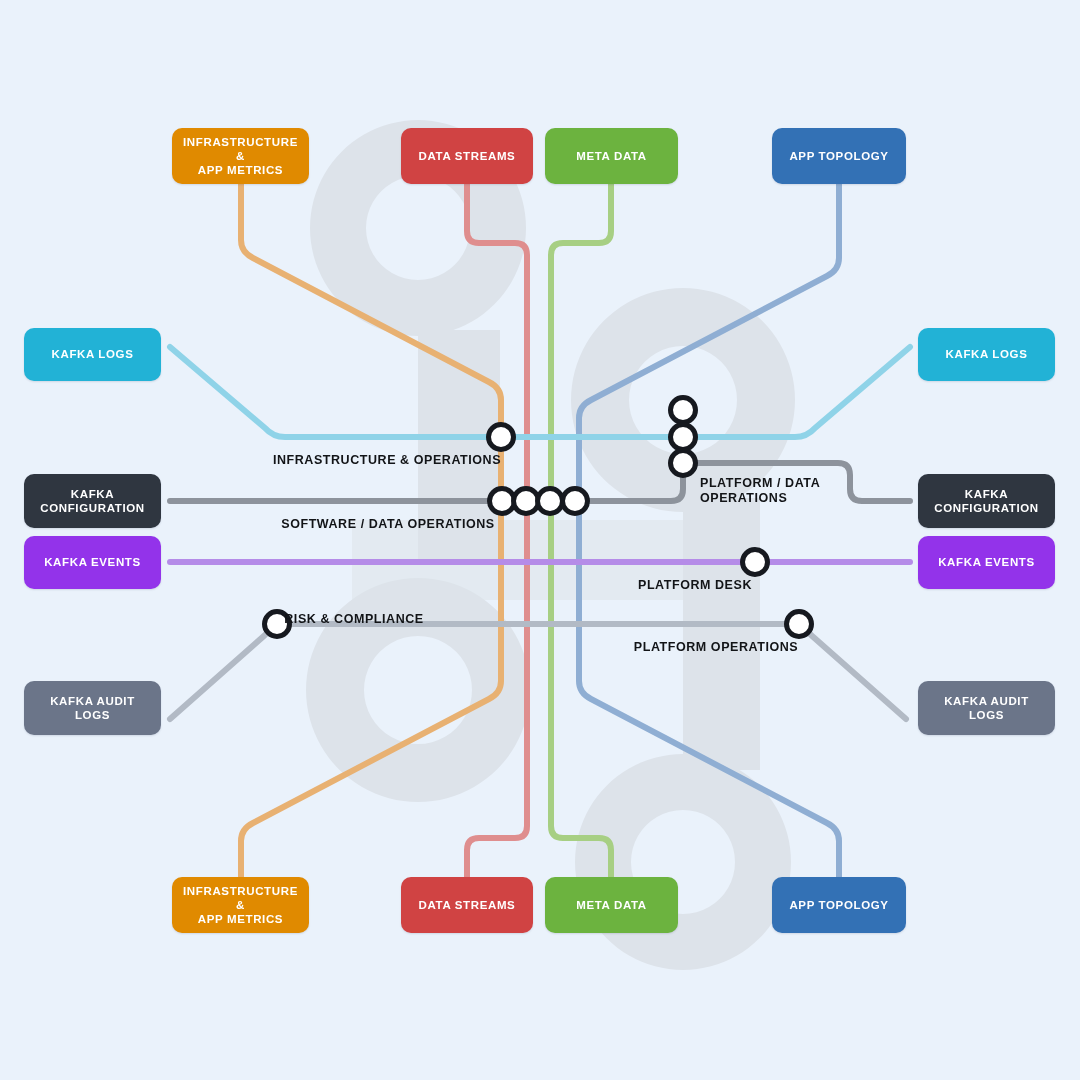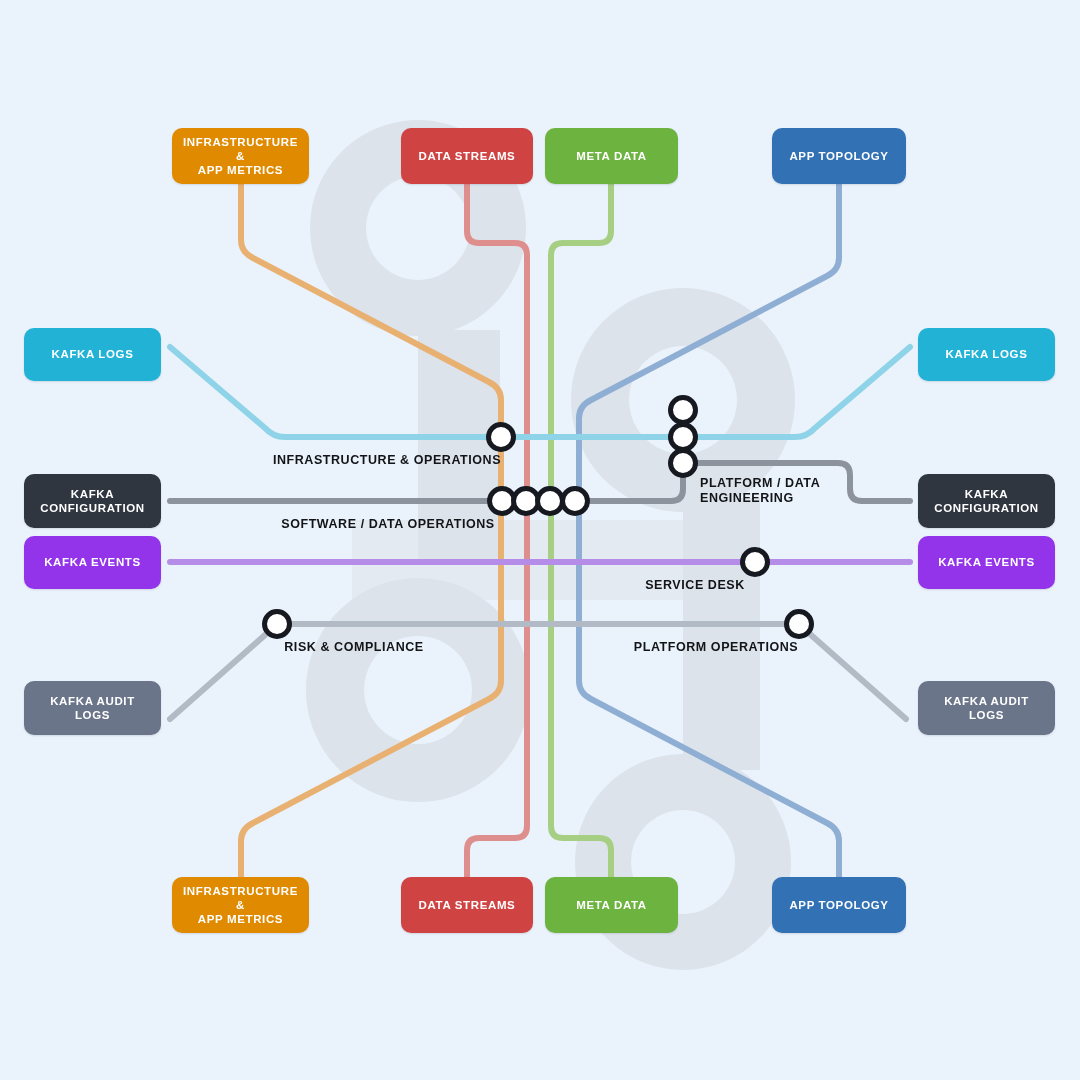--- a/index.html
+++ b/index.html
@@ -102,19 +102,19 @@
       <div class="node" style="left: 172px; top: 877px; width: 137px; height: 56px; background: rgb(224, 138, 0); font-size: 11.5px; white-space: pre-line;">INFRASTRUCTURE &amp;
 APP METRICS</div>
       <div class="node" style="left: 401px; top: 877px; width: 132px; height: 56px; background: rgb(208, 67, 67); font-size: 11.5px; white-space: pre-line;">DATA STREAMS</div>
       <div class="node" style="left: 545px; top: 877px; width: 133px; height: 56px; background: rgb(108, 179, 63); font-size: 11.5px; white-space: pre-line;">META DATA</div>
       <div class="node" style="left: 772px; top: 877px; width: 134px; height: 56px; background: rgb(51, 113, 181); font-size: 11.5px; white-space: pre-line;">APP TOPOLOGY</div>
     </div>
   <div id="labels-layer">
       <div class="stlabel ctr" style="left: 387px; top: 453px;">INFRASTRUCTURE &amp; OPERATIONS</div>
       <div class="stlabel ctr" style="left: 388px; top: 517px;">SOFTWARE / DATA OPERATIONS</div>
       <div class="stlabel" style="left: 700px; top: 476px;">PLATFORM / DATA
-ENGINEERING</div>
-      <div class="stlabel ctr" style="left: 695px; top: 578px;">SERVICE DESK</div>
-      <div class="stlabel ctr" style="left: 354px; top: 640px;">RISK &amp; COMPLIANCE</div>
+OPERATIONS</div>
+      <div class="stlabel ctr" style="left: 695px; top: 578px;">PLATFORM DESK</div>
+      <div class="stlabel ctr" style="left: 354px; top: 612px;">RISK &amp; COMPLIANCE</div>
       <div class="stlabel ctr" style="left: 716px; top: 640px;">PLATFORM OPERATIONS</div>
     </div>
 
 </div>
 
 </body></html>

